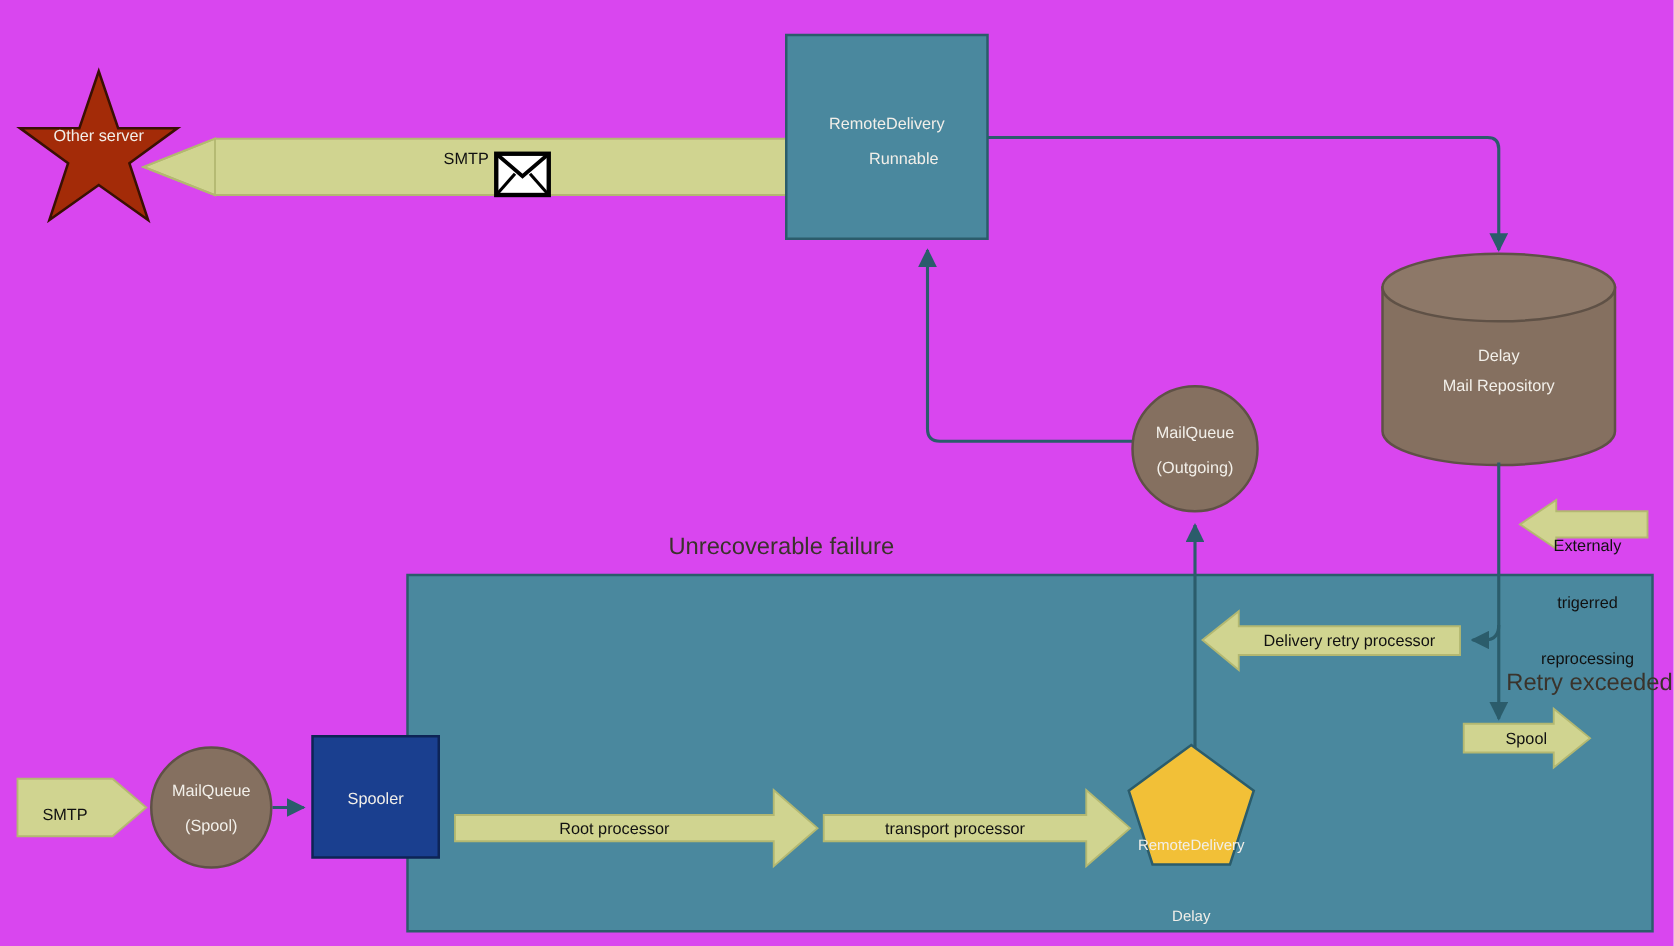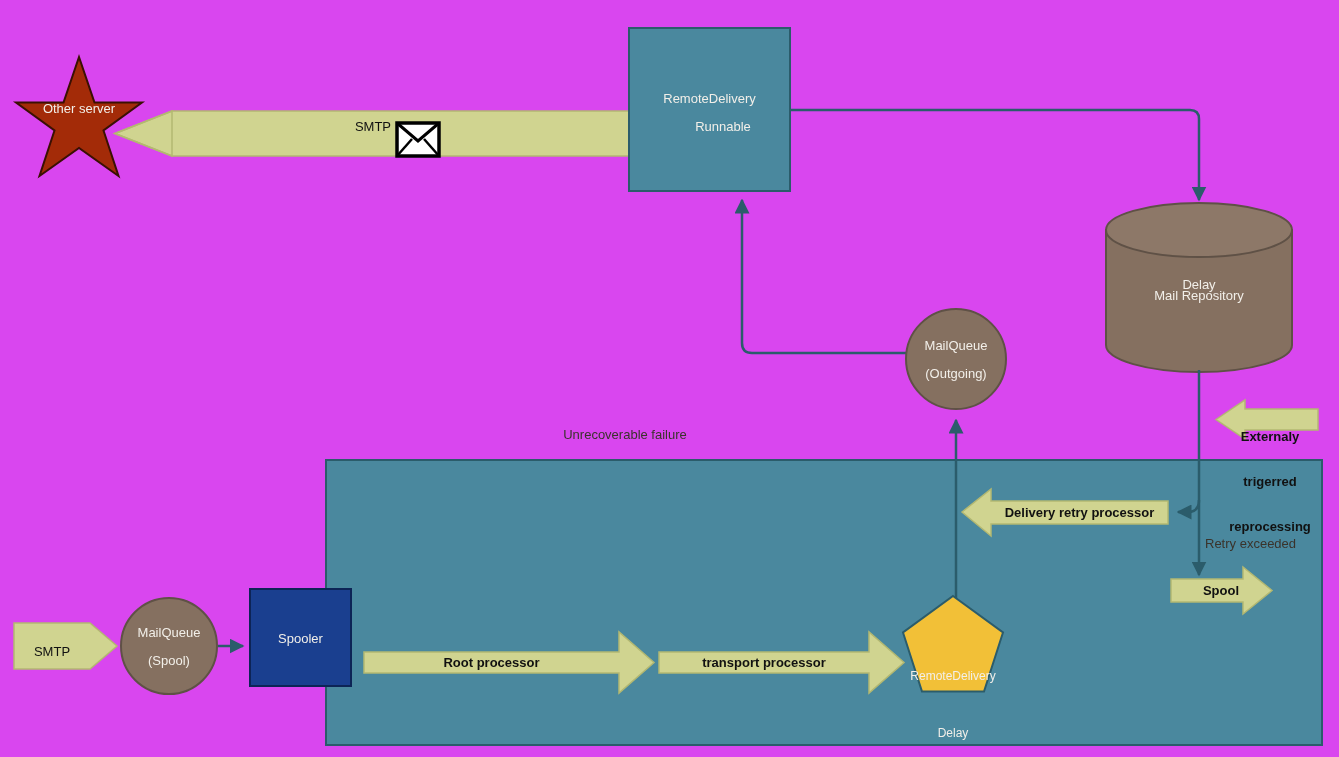--- a/index.html
+++ b/index.html
@@ -31,27 +31,27 @@
     pointer-events: none;
   }
   .node-label {
     color: #f2efe9;
     font-size: 13px;
     text-align: center;
     line-height: 28px;
   }
   .dark-label {
     color: #3a332b;
-    font-size: 13px;
+    font-size: 19px;
     text-align: center;
   }
   .arrow-label {
     color: #111111;
     font-size: 13px;
-    font-weight: bold;
+    font-weight: normal;
     text-align: center;
     line-height: 15px;
   }
   .plain-label {
     color: #111111;
     font-size: 13px;
     text-align: center;
   }
 </style>
 </head>
@@ -123,21 +123,21 @@
   </svg>
 
   <div class="lbl node-label" style="left:29px; top:101px; width:100px; line-height:normal;">Other server</div>
 
   <div class="lbl plain-label" style="left:335px; top:119px; width:56px; text-align:right;">SMTP</div>
 
   <div class="lbl node-label" style="left:629px; top:85px; width:161px;">RemoteDelivery</div>
   <div class="lbl node-label" style="left:629px; top:113px; width:188px;">Runnable</div>
 
   <div class="lbl node-label" style="left:1106px; top:271px; width:186px;">Delay</div>
-  <div class="lbl node-label" style="left:1106px; top:282px; width:186px;">Mail Repository</div>
+  <div class="lbl node-label" style="left:1106px; top:295px; width:186px;">Mail Repository</div>
 
   <div class="lbl node-label" style="left:906px; top:332px; width:100px;">MailQueue</div>
   <div class="lbl node-label" style="left:906px; top:360px; width:100px;">(Outgoing)</div>
 
   <div class="lbl arrow-label" style="left:1222px; top:399px; width:96px;">
     <div>Externaly</div>
     <div>trigerred</div>
     <div>reprocessing</div>
   </div>
 

